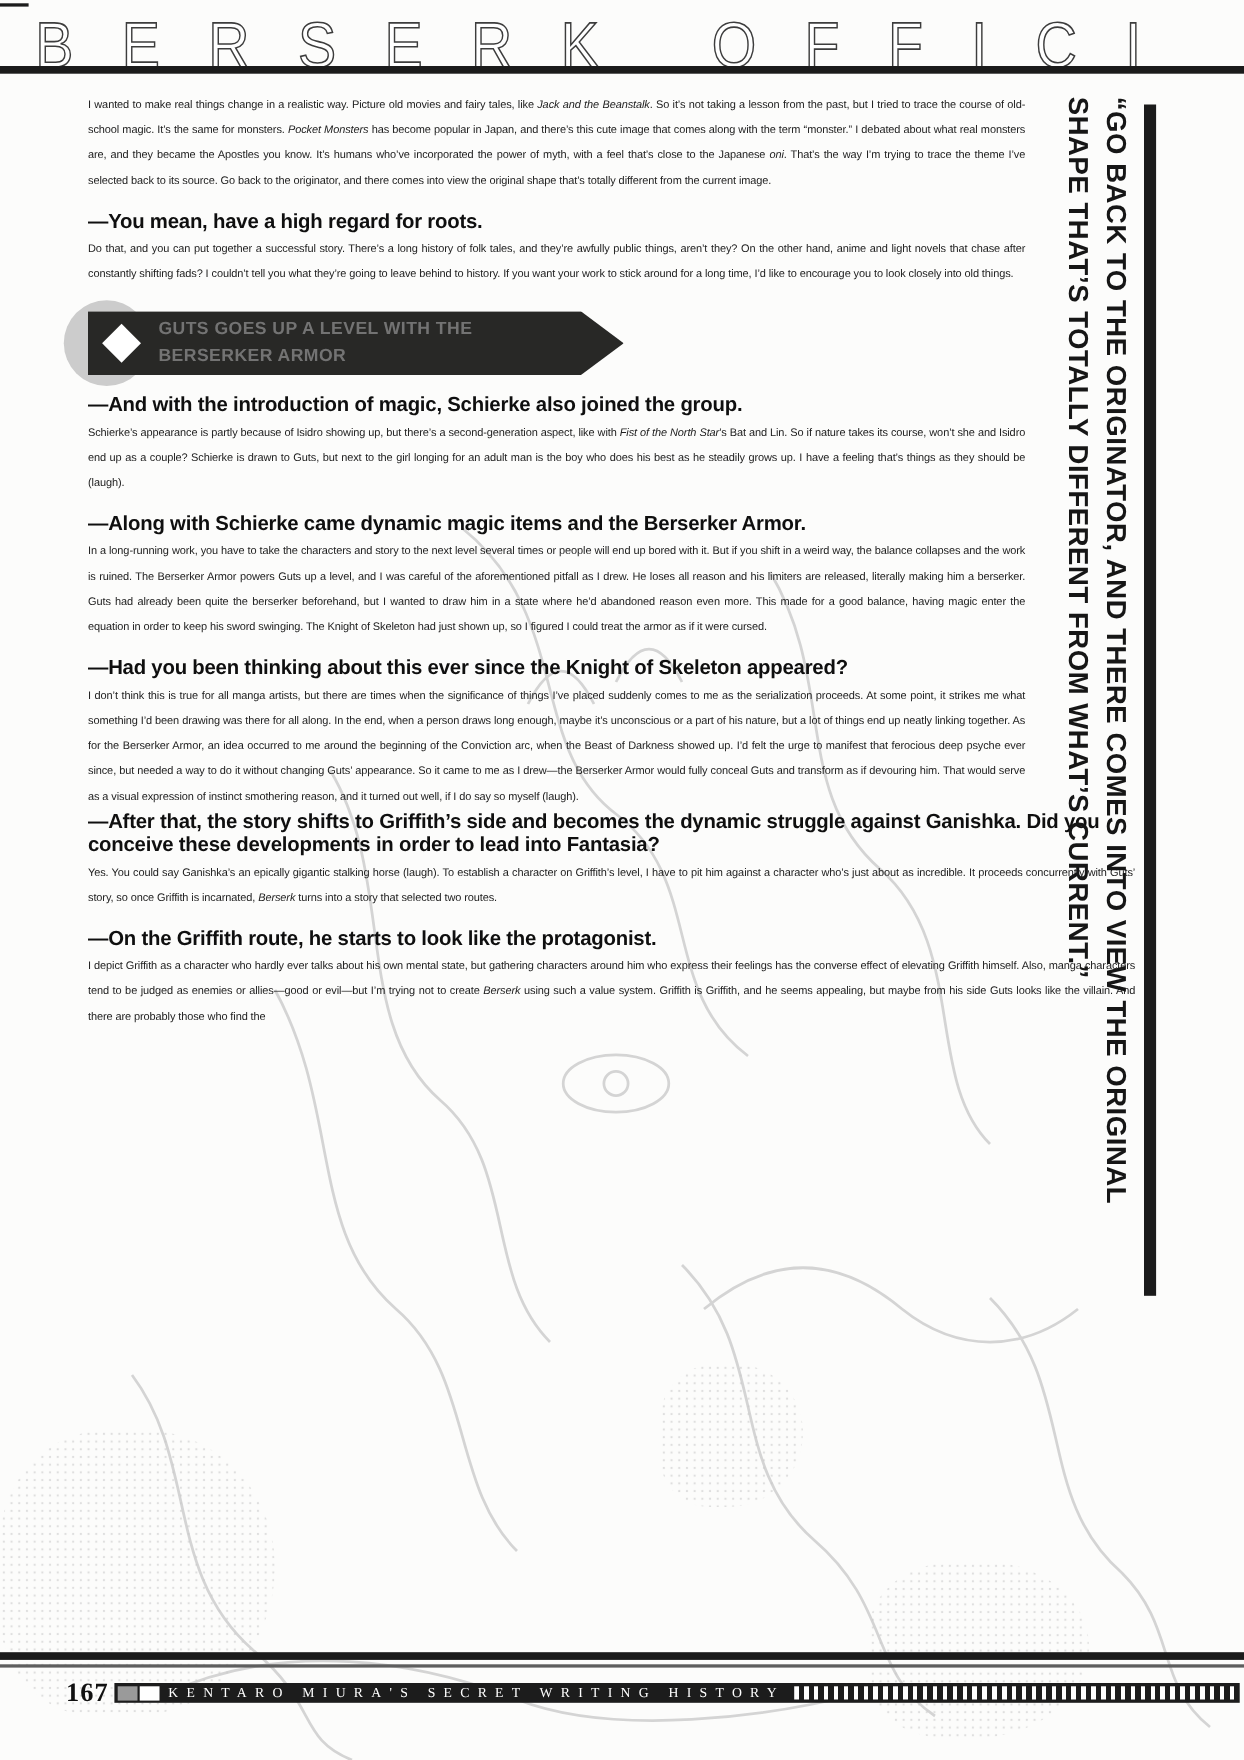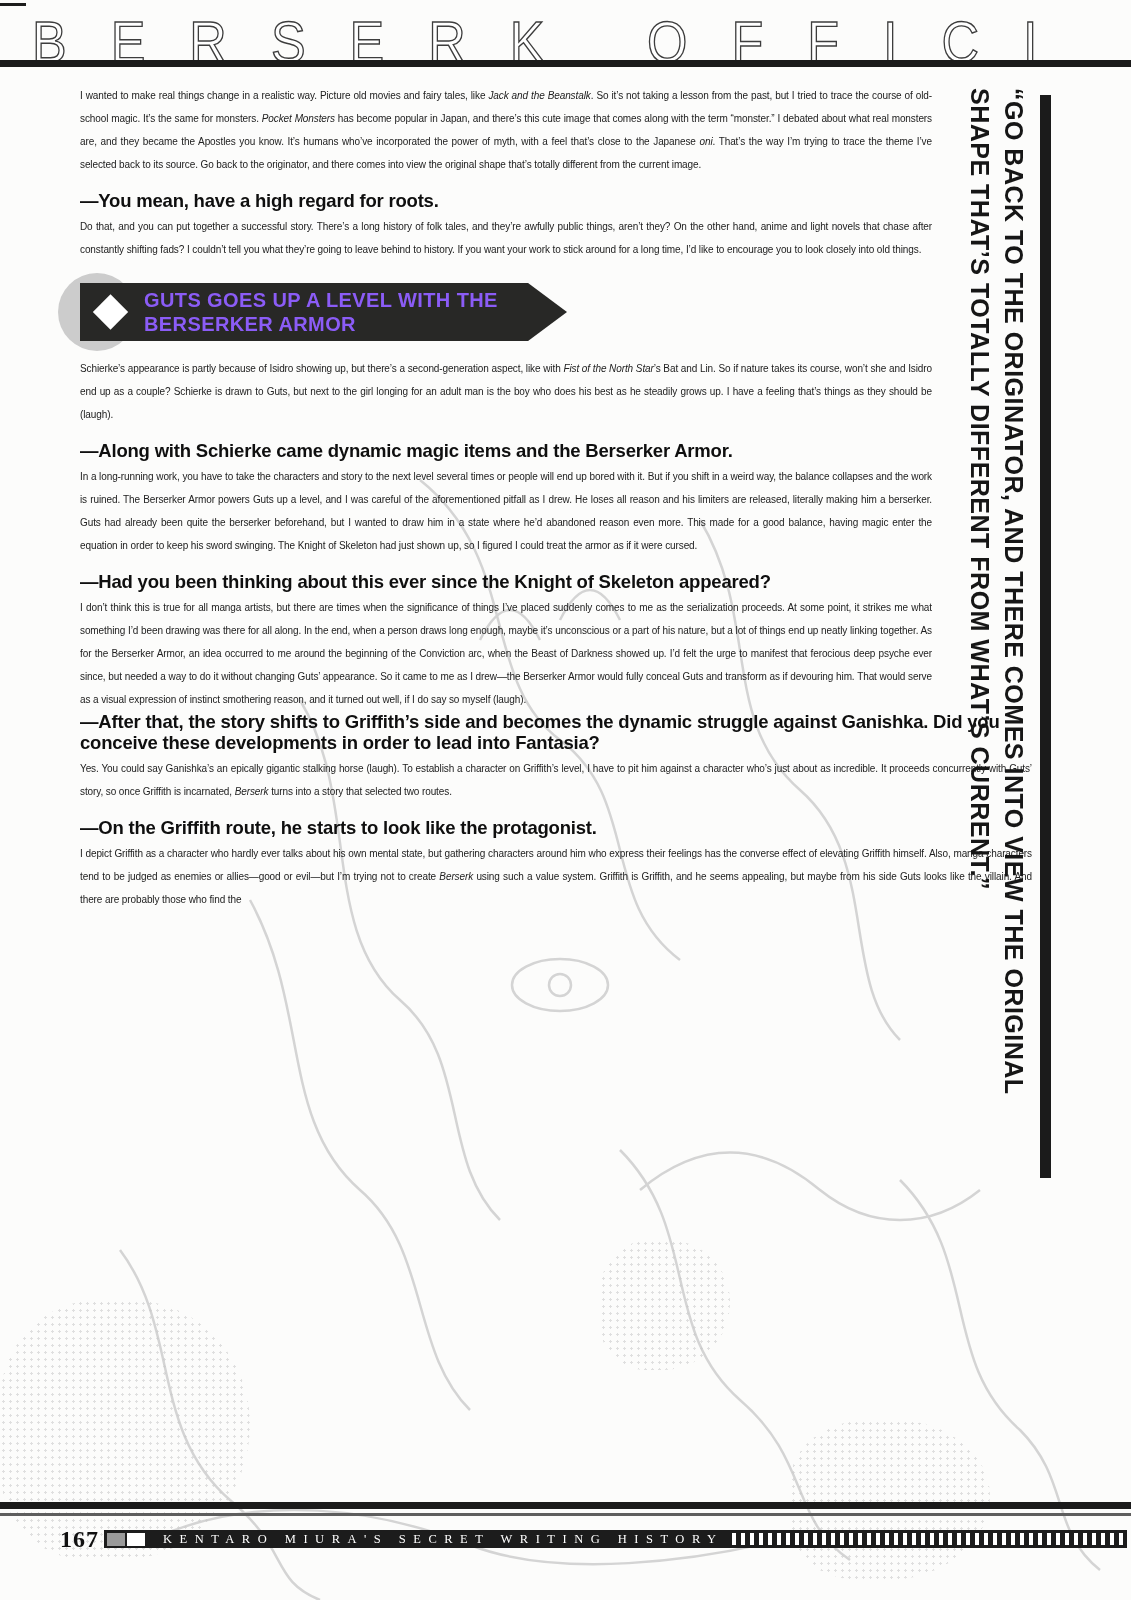--- a/index.html
+++ b/index.html
@@ -56,38 +56,38 @@
   .banner .shape{
     position:absolute;left:0;top:0;bottom:0;width:487px;background:#282826;z-index:2;
     clip-path:polygon(0 0, 92% 0, 100% 50%, 92% 100%, 0 100%);
   }
   .banner .diamond{
     position:absolute;left:18px;top:50%;width:25px;height:25px;background:#ffffff;
     transform:translateY(-50%) rotate(45deg);z-index:3;
   }
   .banner .btext{
     position:absolute;left:64px;top:50%;transform:translateY(-50%);z-index:3;
-    color:#8b5cf6;font-weight:bold;font-size:20px;line-height:24px;letter-spacing:.4px;
+    color:#737373;font-weight:bold;font-size:16px;line-height:24px;letter-spacing:.4px;
   }
   
   .footer-rule1{position:absolute;top:1502px;left:0;width:100%;height:7px;background:#1b1b1b;z-index:3;}
   .footer-rule2{position:absolute;top:1513px;left:0;width:100%;height:3px;background:#5e5e5e;z-index:3;}
   .page-number{
     position:absolute;top:1526px;left:60px;z-index:3;
     font-family:"Liberation Serif", serif;font-size:24px;font-weight:bold;letter-spacing:1px;color:#111;
   }
   .footer-bar{
     position:absolute;top:1530px;left:104px;width:1023px;height:18px;background:#1c1c1c;
     display:flex;align-items:center;z-index:3;
   }
   .sq-gray{width:18px;height:13px;background:#9a9a9a;margin-left:3px;flex:none;}
   .sq-white{width:18px;height:13px;background:#ffffff;margin-left:2px;flex:none;}
   .footer-title{
     color:#ffffff;font-family:"Liberation Serif", serif;font-size:12.5px;
-    letter-spacing:7.5px;margin-left:18px;white-space:nowrap;flex:none;
+    letter-spacing:7.5px;margin-left:8px;white-space:nowrap;flex:none;
   }
   .barcode{
     flex:1;height:12px;margin:0 4px 0 8px;
     background:repeating-linear-gradient(90deg,#ffffff 0 4px,#1c1c1c 4px 9px);
   }
 </style>
 </head>
 <body>
 
 <div class="bg-art">
@@ -132,20 +132,21 @@
   <div class="banner">
     <div class="disc"></div>
     <div class="shape"></div>
     <div class="diamond"></div>
     <div class="btext">
       <span style="display:block">GUTS GOES UP A LEVEL WITH THE</span>
       <span style="display:block">BERSERKER ARMOR</span>
     </div>
   </div>
 
+  <h3 class="q first">—And with the introduction of magic, Schierke also joined the group.</h3>
   <p class="a"><span>Schierke’s appearance is partly because of Isidro showing up, but there’s a second-generation aspect, like with </span><em>Fist of the North Star</em><span>’s Bat and Lin. So if nature takes its course, won’t she and Isidro end up as a couple? Schierke is drawn to Guts, but next to the girl longing for an adult man is the boy who does his best as he steadily grows up. I have a feeling that’s things as they should be (laugh).</span></p>
 
   <h3 class="q">—Along with Schierke came dynamic magic items and the Berserker Armor.</h3>
   <p class="a"><span>In a long-running work, you have to take the characters and story to the next level several times or people will end up bored with it. But if you shift in a weird way, the balance collapses and the work is ruined. The Berserker Armor powers Guts up a level, and I was careful of the aforementioned pitfall as I drew. He loses all reason and his limiters are released, literally making him a berserker. Guts had already been quite the berserker beforehand, but I wanted to draw him in a state where he’d abandoned reason even more. This made for a good balance, having magic enter the equation in order to keep his sword swinging. The Knight of Skeleton had just shown up, so I figured I could treat the armor as if it were cursed.</span></p>
 
   <h3 class="q">—Had you been thinking about this ever since the Knight of Skeleton appeared?</h3>
   <p class="a"><span>I don’t think this is true for all manga artists, but there are times when the significance of things I’ve placed suddenly comes to me as the serialization proceeds. At some point, it strikes me what something I’d been drawing was there for all along. In the end, when a person draws long enough, maybe it’s unconscious or a part of his nature, but a lot of things end up neatly linking together. As for the Berserker Armor, an idea occurred to me around the beginning of the Conviction arc, when the Beast of Darkness showed up. I’d felt the urge to manifest that ferocious deep psyche ever since, but needed a way to do it without changing Guts’ appearance. So it came to me as I drew—the Berserker Armor would fully conceal Guts and transform as if devouring him. That would serve as a visual expression of instinct smothering reason, and it turned out well, if I do say so myself (laugh).</span></p>
 
 
   <h3 class="q first wide">—After that, the story shifts to Griffith’s side and becomes the dynamic struggle against Ganishka. Did you conceive these developments in order to lead into Fantasia?</h3>

